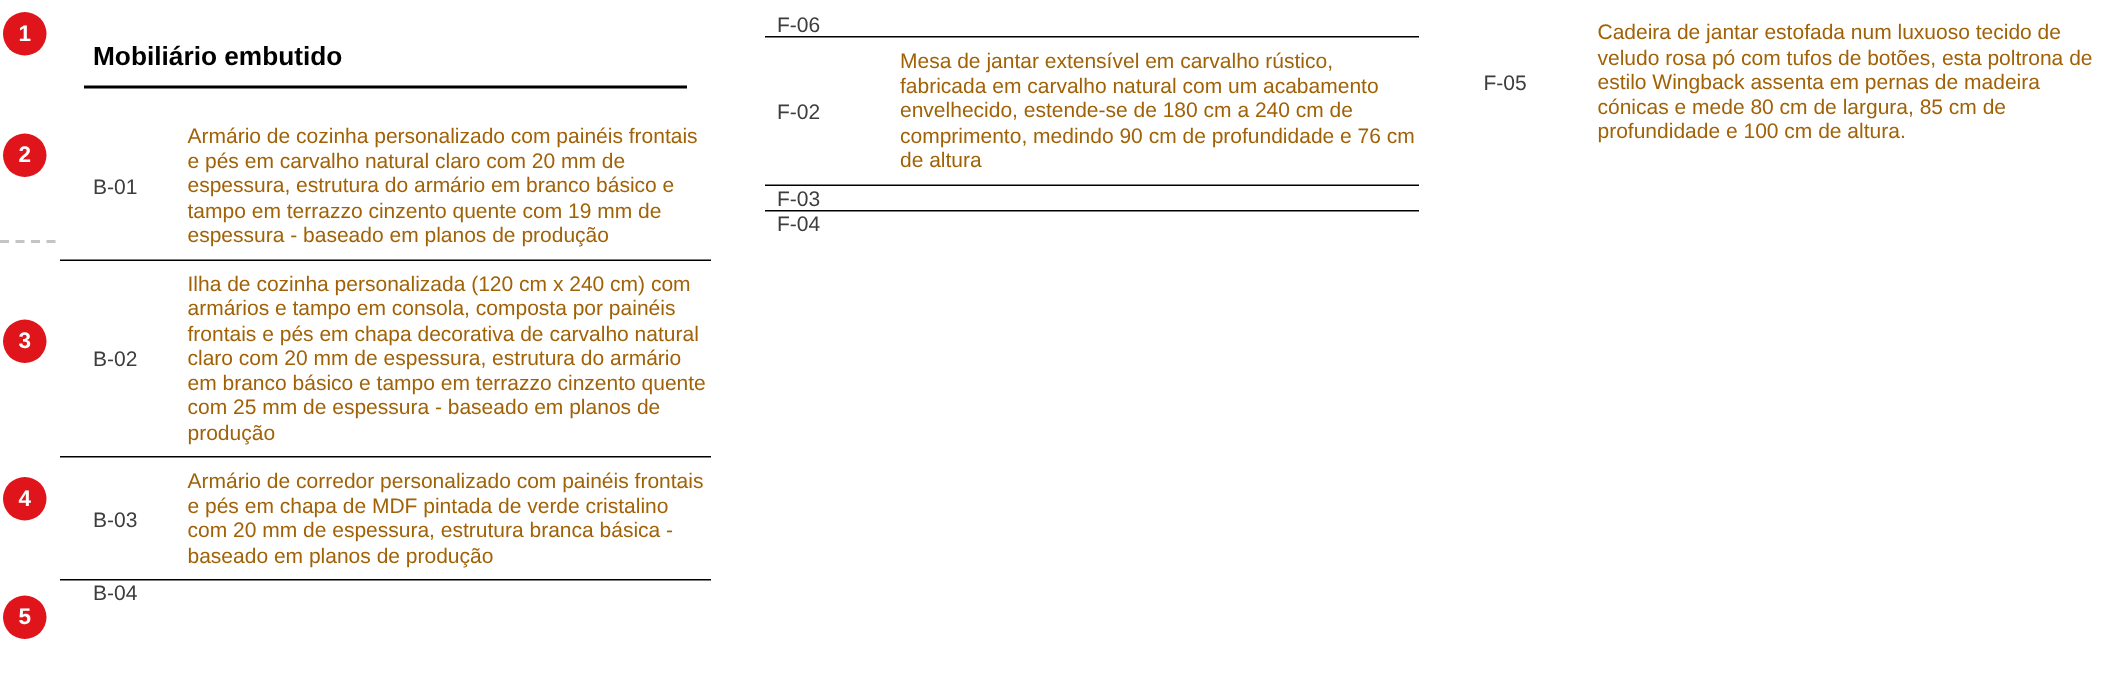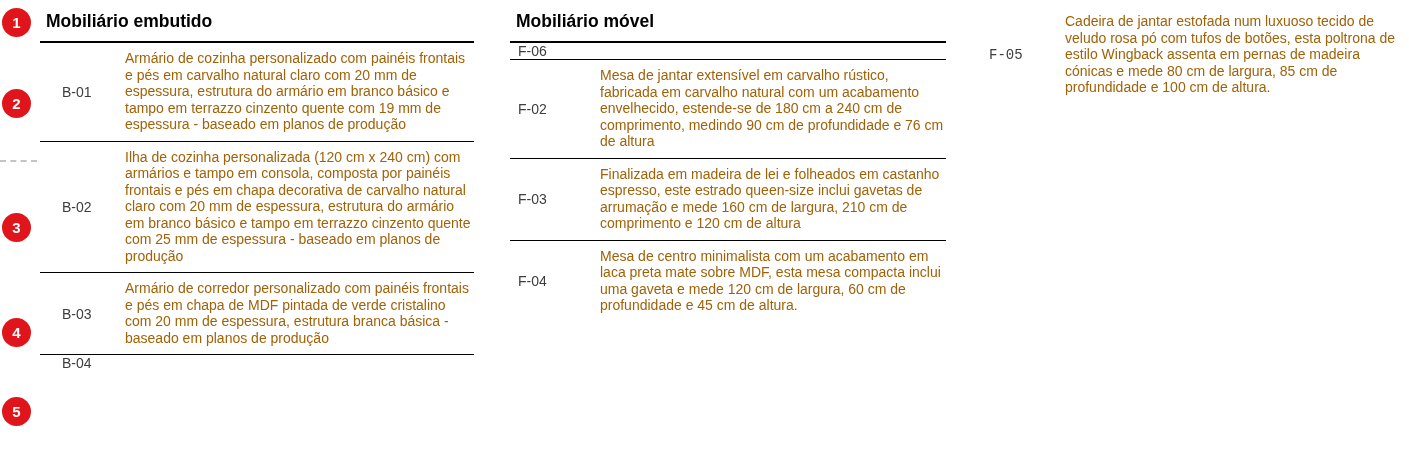--- a/index.html
+++ b/index.html
@@ -37,21 +37,21 @@
     top: 160px;
     width: 37px;
     height: 0;
     border-top: 2px dashed #c4c4c4;
   }
   .spec-table {
     position: absolute;
     top: 8px;
   }
   .spec-table h2 {
-    margin: 0;
+    margin: 16px;
     padding: 3px 0 9px 6px;
     font-size: 17.5px;
     font-weight: bold;
     color: #000000;
     border-bottom: 2px solid #000000;
     line-height: 21px;
   }
   .spec-row {
     display: grid;
     border-bottom: 1px solid #000000;
@@ -62,21 +62,21 @@
   .table-embutido { left: 40px; width: 434px; }
   .table-embutido .spec-row { grid-template-columns: 85px 1fr; }
   .table-embutido .cell-code { padding-left: 22px; }
 
   .table-movel { left: 510px; width: 436px; }
   .table-movel .spec-row { grid-template-columns: 90px 1fr; }
   .table-movel .cell-code { padding-left: 8px; }
 
   .table-movel-cont { left: 985px; top: 6px; width: 412px; }
   .table-movel-cont .spec-row { grid-template-columns: 80px 1fr; border-bottom: none; }
-  .table-movel-cont .cell-code { padding-left: 4px; font-family: Liberation Mono, monospace; }
+  .table-movel-cont .cell-code { padding-left: 4px; }
 
   .cell-code {
     align-self: center;
     font-size: 14px;
     color: #3d3d3d;
   }
   .cell-desc {
     padding: 7px 2px 8px 0;
     font-size: 14px;
     line-height: 16.5px;
@@ -111,39 +111,36 @@
     <div class="cell-code">B-03</div>
     <div class="cell-desc">Armário de corredor personalizado com painéis frontais e pés em chapa de MDF pintada de verde cristalino com 20 mm de espessura, estrutura branca básica - baseado em planos de produção</div>
   </div>
 
   <div class="spec-row">
     <div class="cell-code">B-04</div>
   </div>
 </section>
 
 <section class="spec-table table-movel">
-  <h2>Mobiliário móvel</h2>
 
   <div class="spec-row">
     <div class="cell-code">F-06</div>
   </div>
 
   <div class="spec-row">
     <div class="cell-code">F-02</div>
     <div class="cell-desc">Mesa de jantar extensível em carvalho rústico, fabricada em carvalho natural com um acabamento envelhecido, estende-se de 180 cm a 240 cm de comprimento, medindo 90 cm de profundidade e 76 cm de altura</div>
   </div>
 
   <div class="spec-row">
     <div class="cell-code">F-03</div>
-    <div class="cell-desc">Finalizada em madeira de lei e folheados em castanho espresso, este estrado queen-size inclui gavetas de arrumação e mede 160 cm de largura, 210 cm de comprimento e 120 cm de altura</div>
   </div>
 
   <div class="spec-row">
     <div class="cell-code">F-04</div>
-    <div class="cell-desc">Mesa de centro minimalista com um acabamento em laca preta mate sobre MDF, esta mesa compacta inclui uma gaveta e mede 120 cm de largura, 60 cm de profundidade e 45 cm de altura.</div>
   </div>
 </section>
 
 <section class="spec-table table-movel-cont">
   <div class="spec-row">
     <div class="cell-code">F-05</div>
     <div class="cell-desc">Cadeira de jantar estofada num luxuoso tecido de veludo rosa pó com tufos de botões, esta poltrona de estilo Wingback assenta em pernas de madeira cónicas e mede 80 cm de largura, 85 cm de profundidade e 100 cm de altura.</div>
   </div>
 </section>
 

